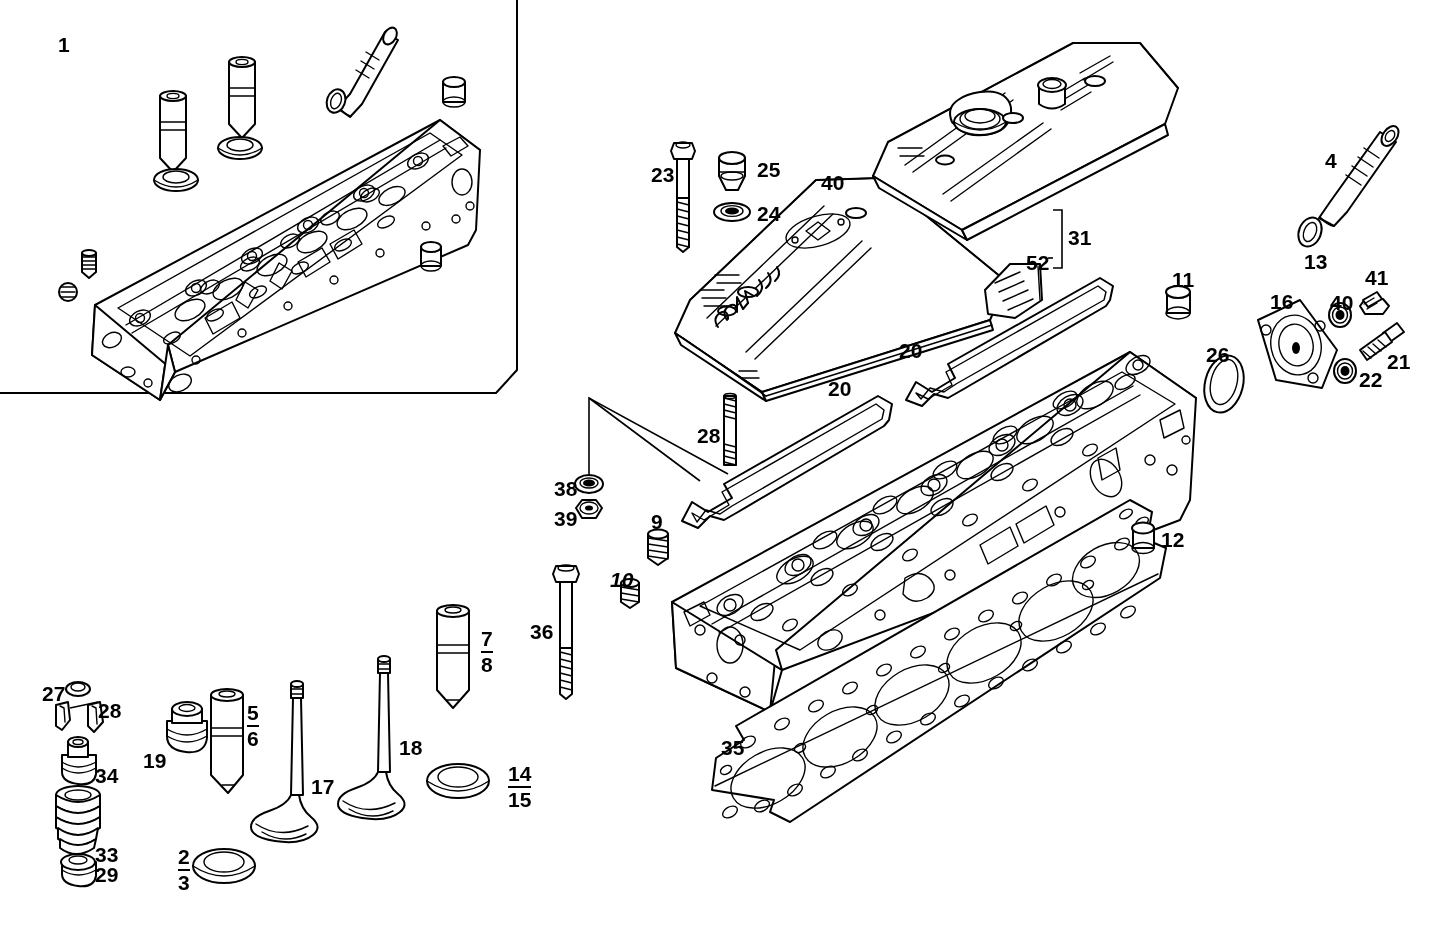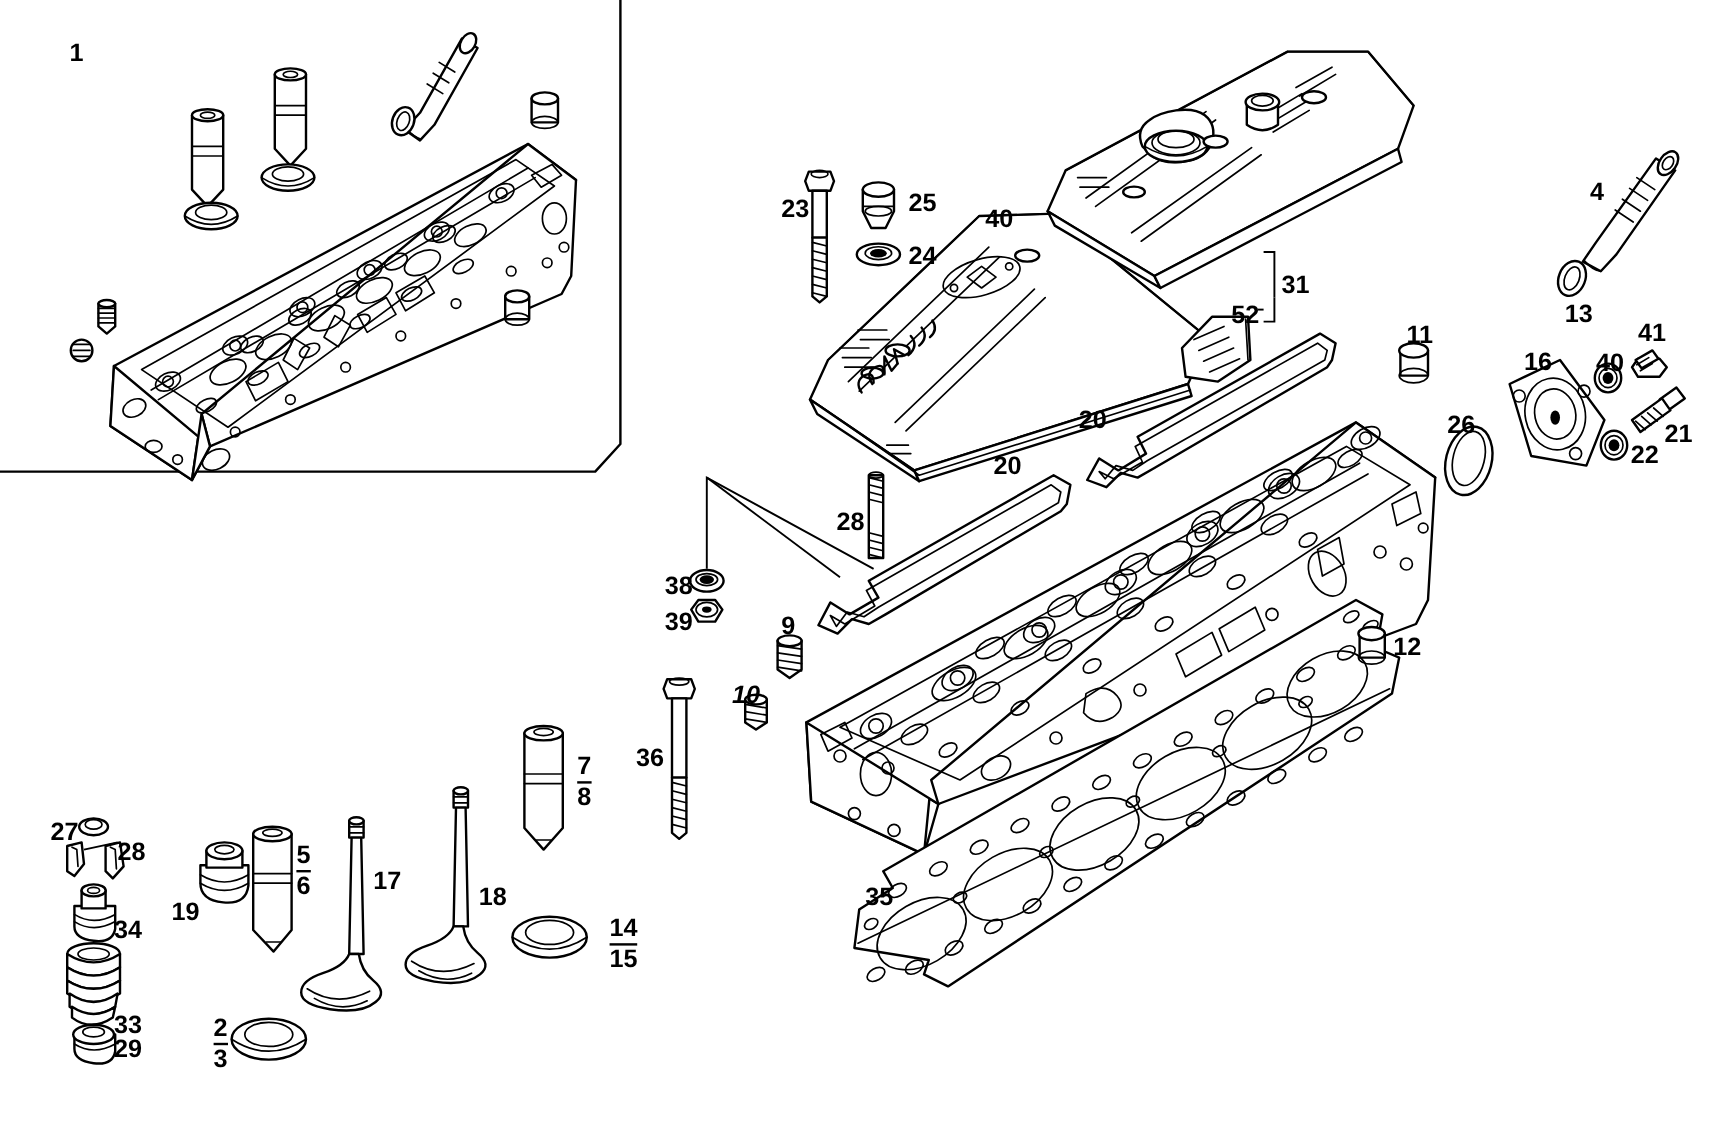--- a/index.html
+++ b/index.html
@@ -684,21 +684,21 @@
   <span class="lbl n" style="left:651px;top:511px;">9</span>
   <span class="lbl n" style="left:610px;top:569px;font-style:italic;">10</span>
   <span class="lbl n" style="left:530px;top:621px;">36</span>
   <span class="lbl n" style="left:721px;top:737px;">35</span>
   <span class="lbl n" style="left:42px;top:683px;">27</span>
   <span class="lbl n" style="left:98px;top:700px;">28</span>
   <span class="lbl n" style="left:95px;top:765px;">34</span>
   <span class="lbl n" style="left:95px;top:844px;">33</span>
   <span class="lbl n" style="left:95px;top:864px;">29</span>
   <span class="lbl n" style="left:143px;top:730px;margin-top:20px;">19</span>
-  <span class="lbl n" style="left:311px;top:724px;">17</span>
+  <span class="lbl n" style="left:311px;top:776px;">17</span>
   <span class="lbl n" style="left:399px;top:737px;">18</span>
 </div>
 
 <div>
   <div class="frac" style="left:247px;top:702px;">
     <span class="num">5</span>
     <span class="bar"></span>
     <span class="den">6</span>
   </div>
   <div class="frac" style="left:481px;top:628px;">

